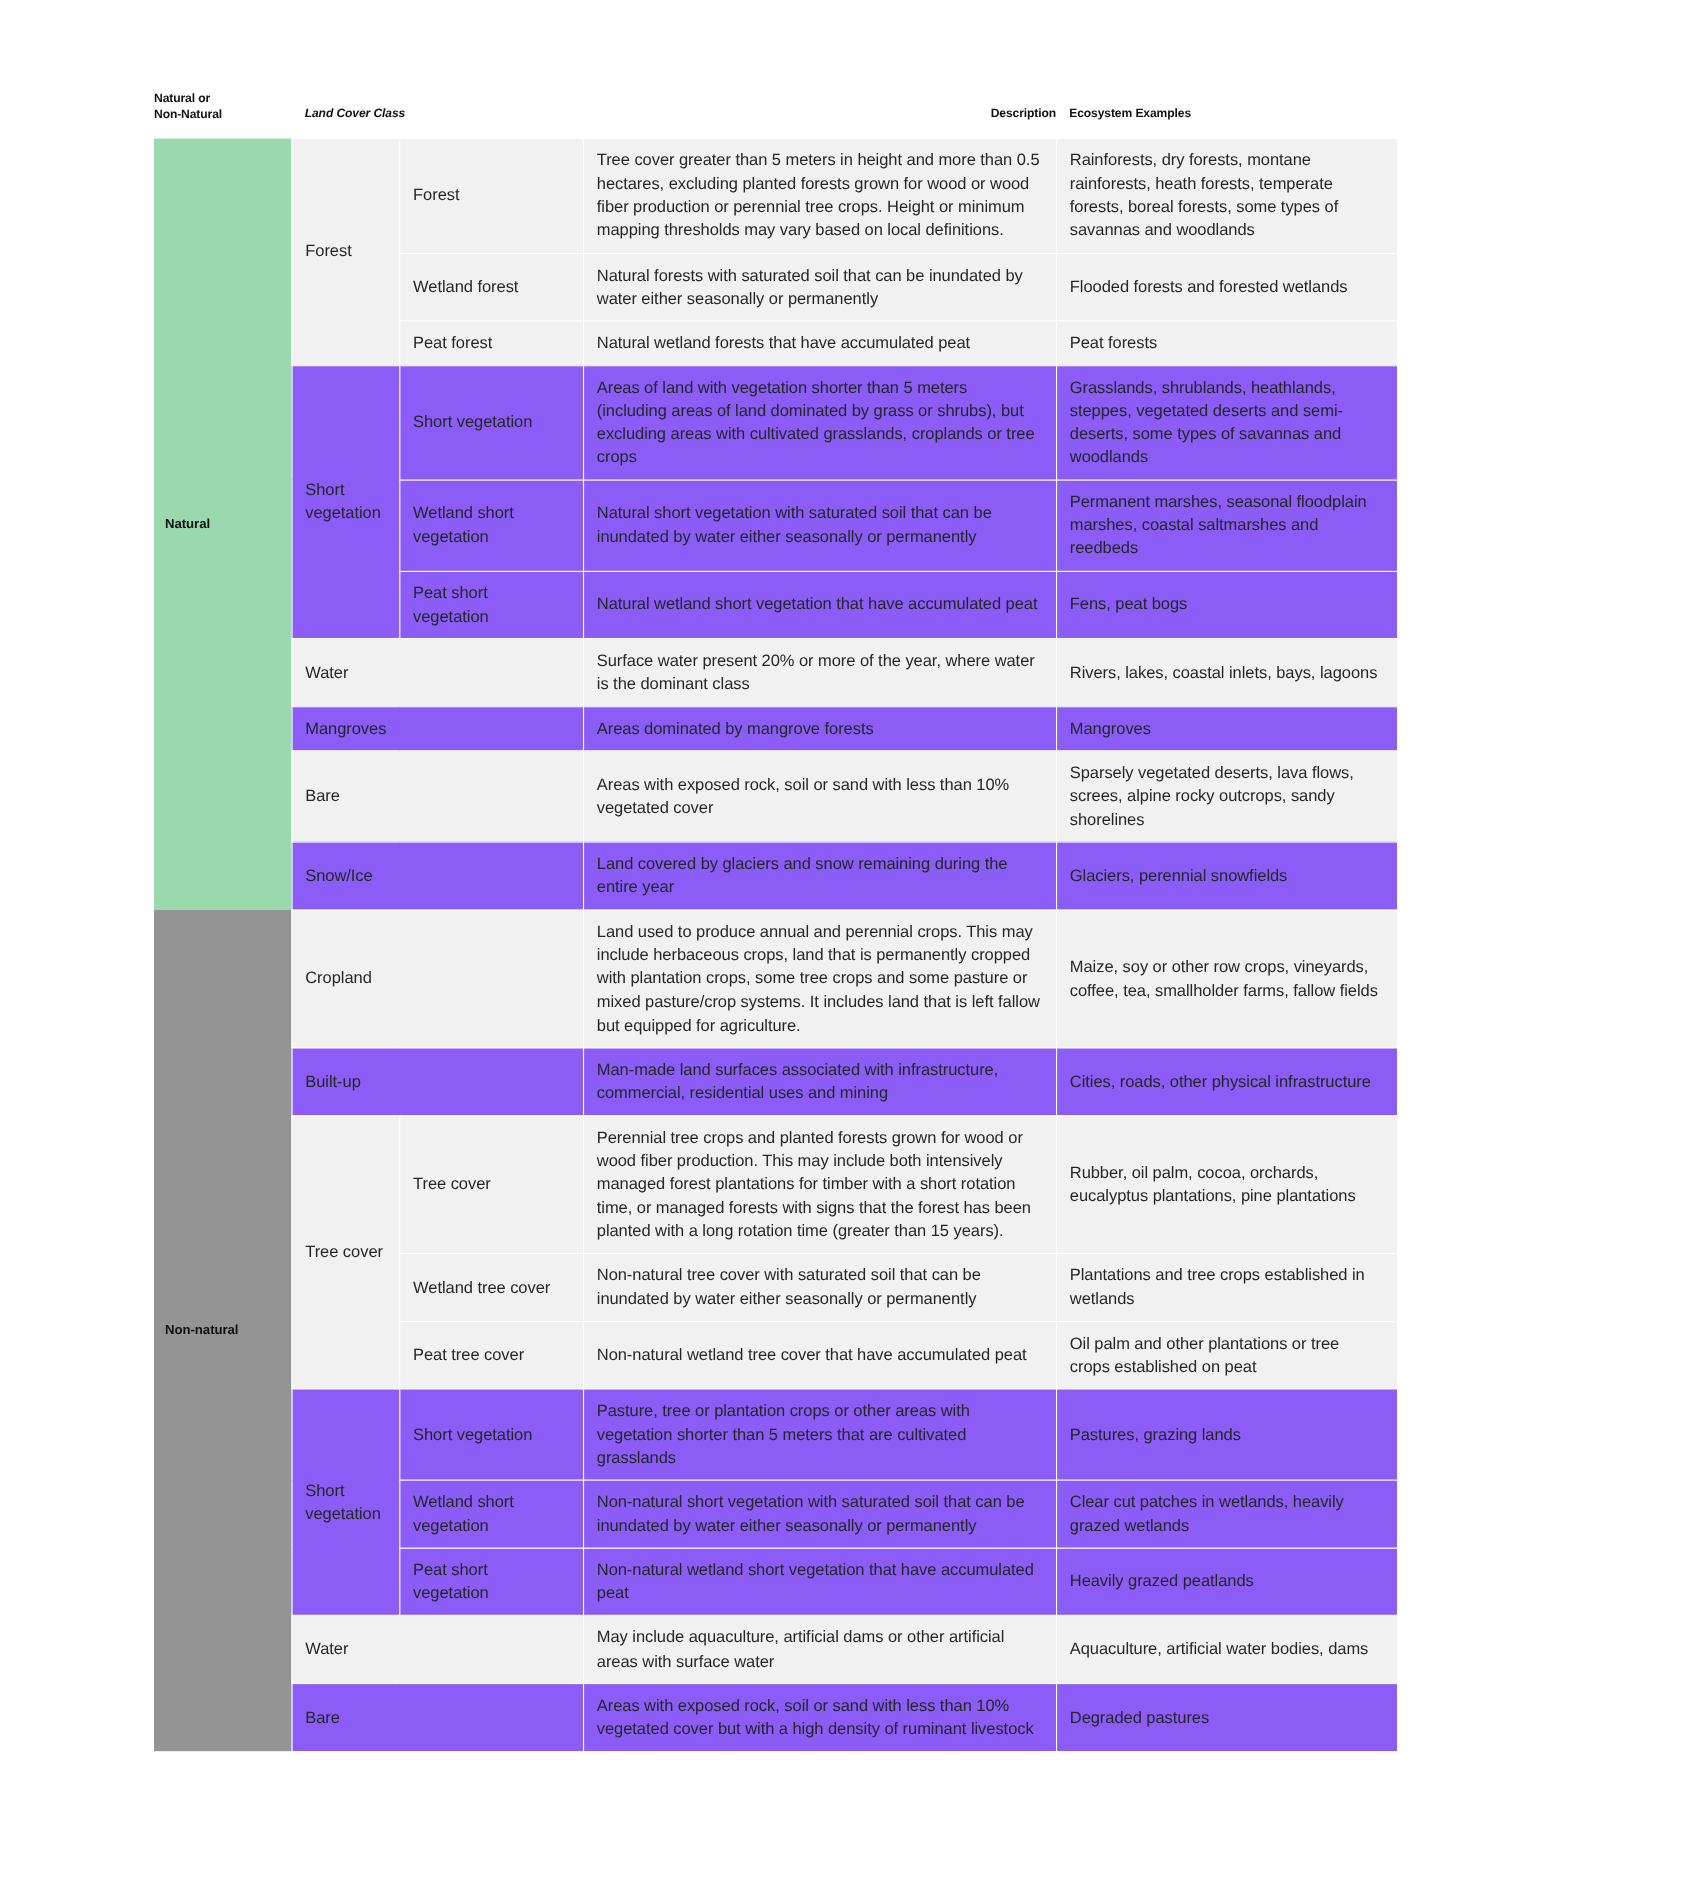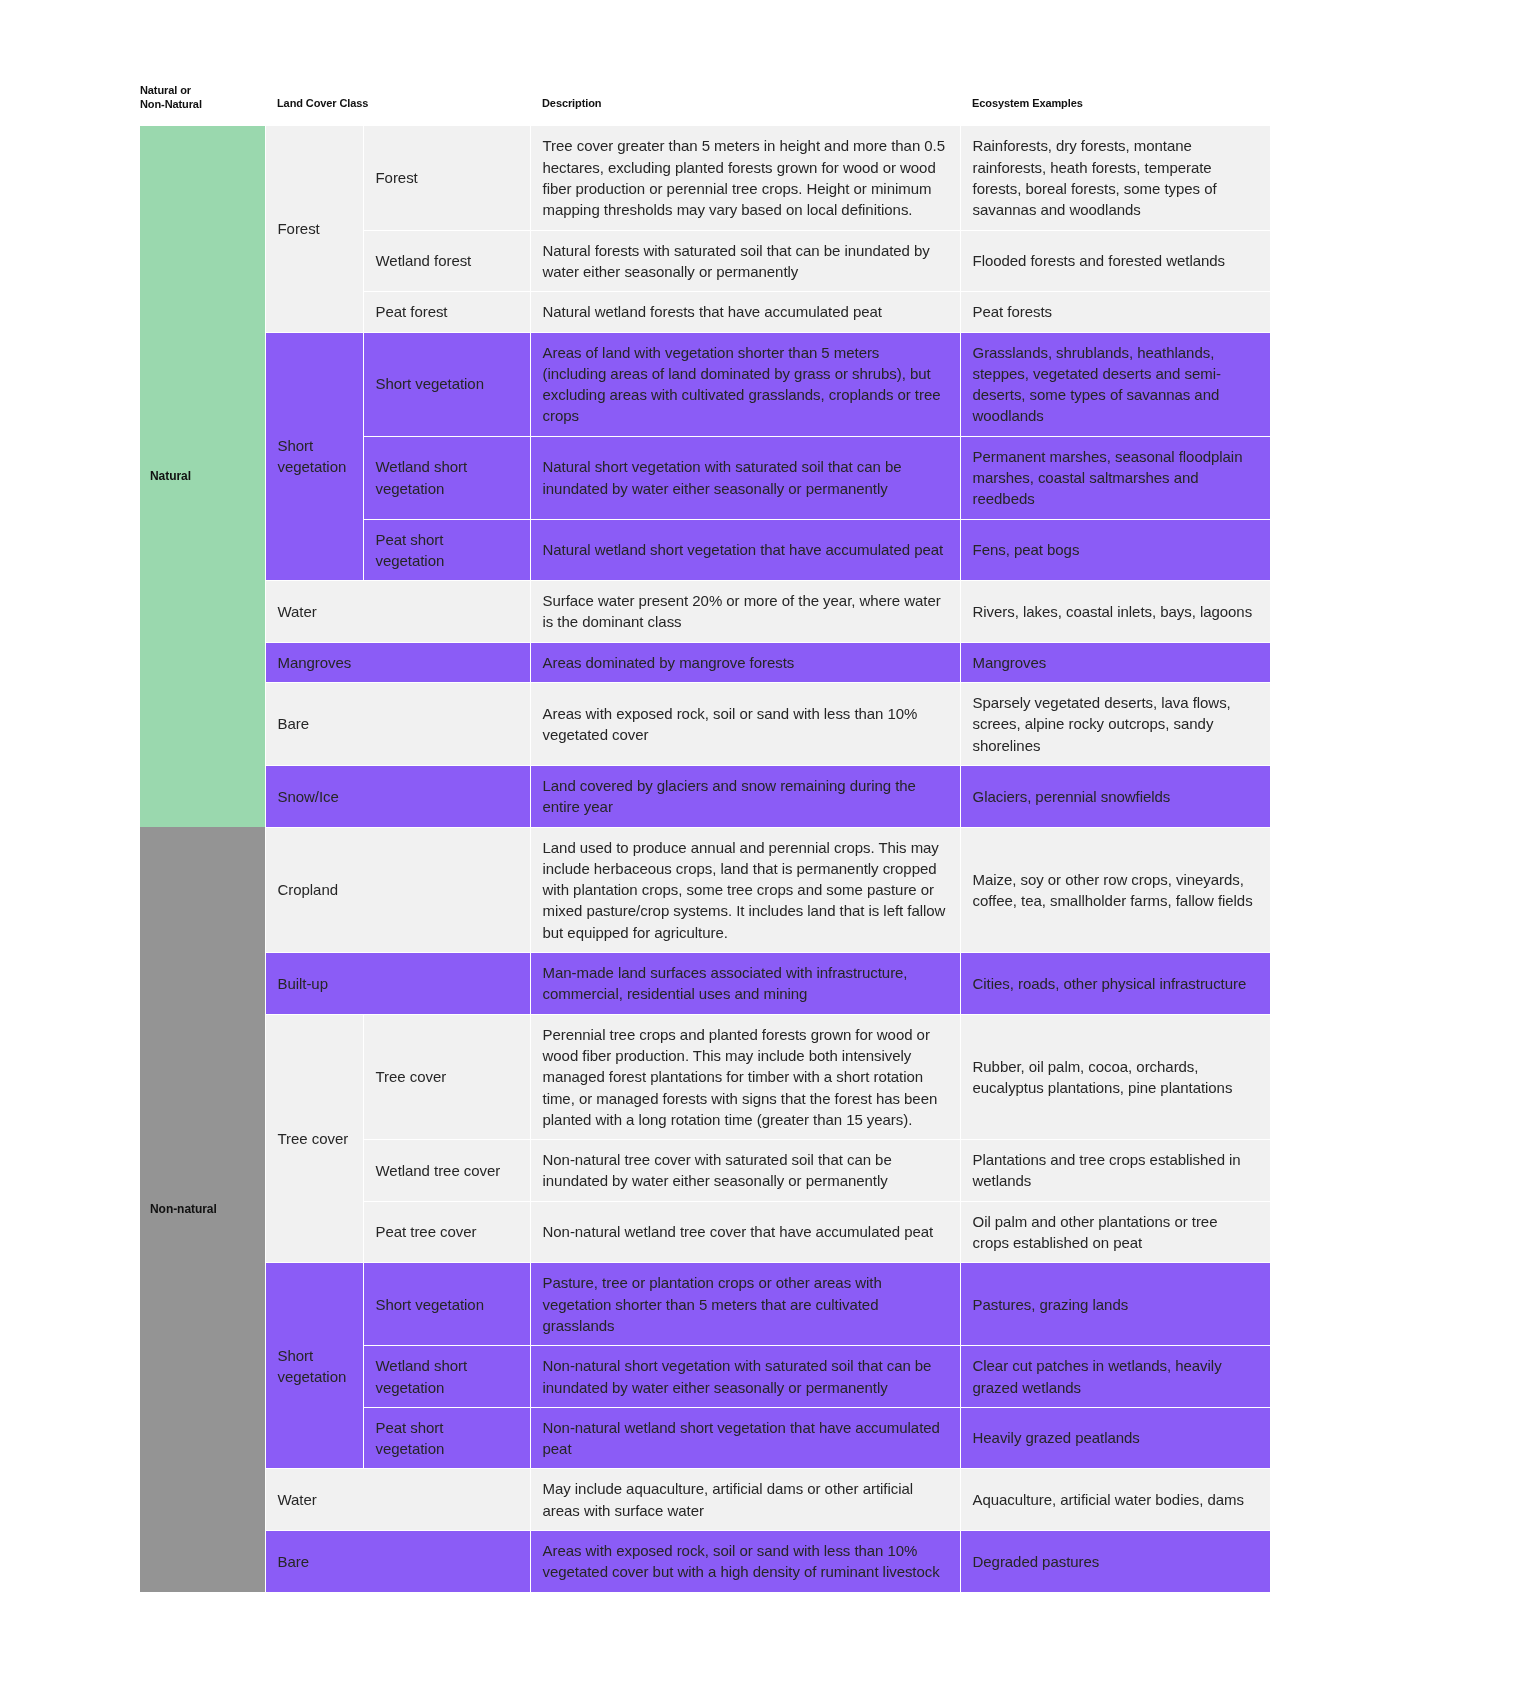--- a/index.html
+++ b/index.html
@@ -43,22 +43,22 @@
     font-size: 11px;
     font-weight: bold;
     letter-spacing: -0.1px;
     color: #111111;
     padding: 0 0 14px 0;
     line-height: 1.27;
     background: #ffffff;
     border: none;
   }
   th.h-cat   { padding-right: 12px; }
-  th.h-class { padding-left: 12px; }
-  th.h-desc  { padding-left: 12px; }
+  th.h-class { padding-left: 12px; font-style: italic; }
+  th.h-desc  { padding-left: 12px; text-align: right; }
   th.h-eco   { padding-left: 12px; }
 
   
   tbody td {
     vertical-align: middle;
     font-size: 15px;
     line-height: 1.42;
     color: #262626;
     padding: 9px 14px 9px 12px;
     border: 1px solid #ffffff;

